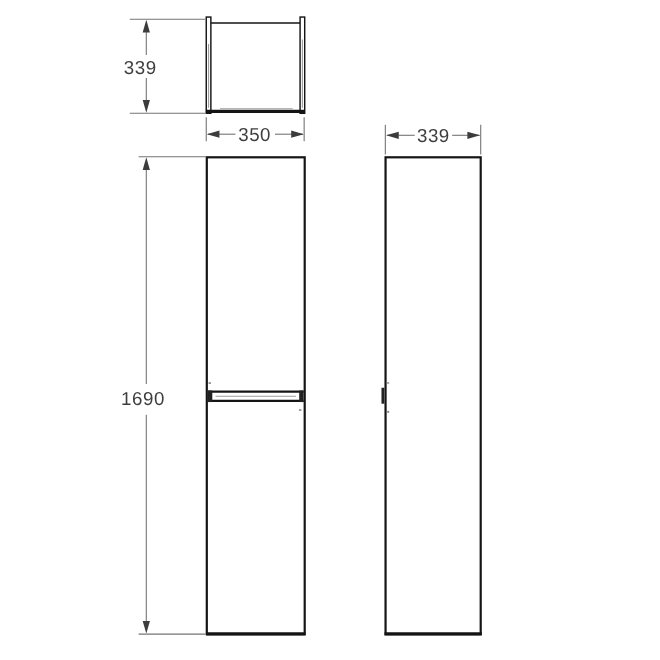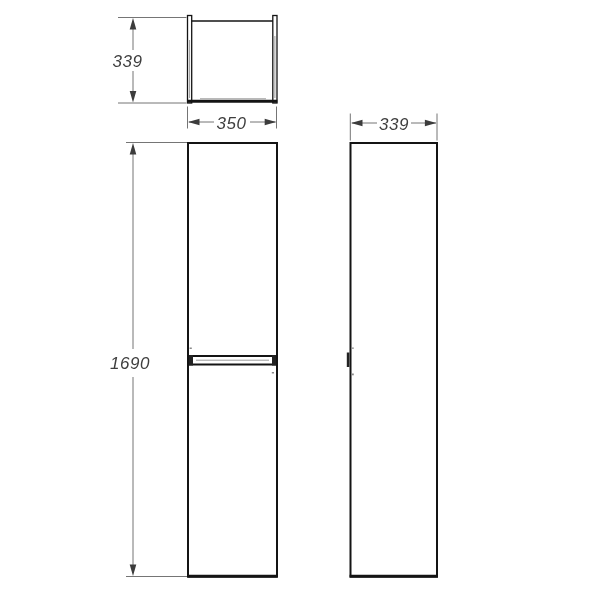--- a/index.html
+++ b/index.html
@@ -2,21 +2,21 @@
 <html><head>
 <meta charset="utf-8">
 <style>
   html, body {
     margin: 0; padding: 0;
     width: 600px; height: 600px;
     background: #ffffff;
     font-family: "Liberation Sans", sans-serif;
     overflow: hidden;
   }
-  .canvas-wrap { width: 600px; height: 600px; font-style: italic; }
+  .canvas-wrap { width: 600px; height: 600px; }
 
   
   .ol  { stroke: #141414; fill: none; stroke-width: 1.4; }
   .ol2 { stroke: #141414; fill: none; stroke-width: 2; }
   .ol3 { stroke: #141414; fill: none; stroke-width: 3; }
   .wall { fill: #ffffff; stroke: #141414; stroke-width: 1.3; }
   .cap  { fill: #222222; stroke: none; }
   .gs   { stroke: #9c9c9c; stroke-width: 1; fill: none; }
   .spk  { fill: #8a8a8a; stroke: none; }
 

